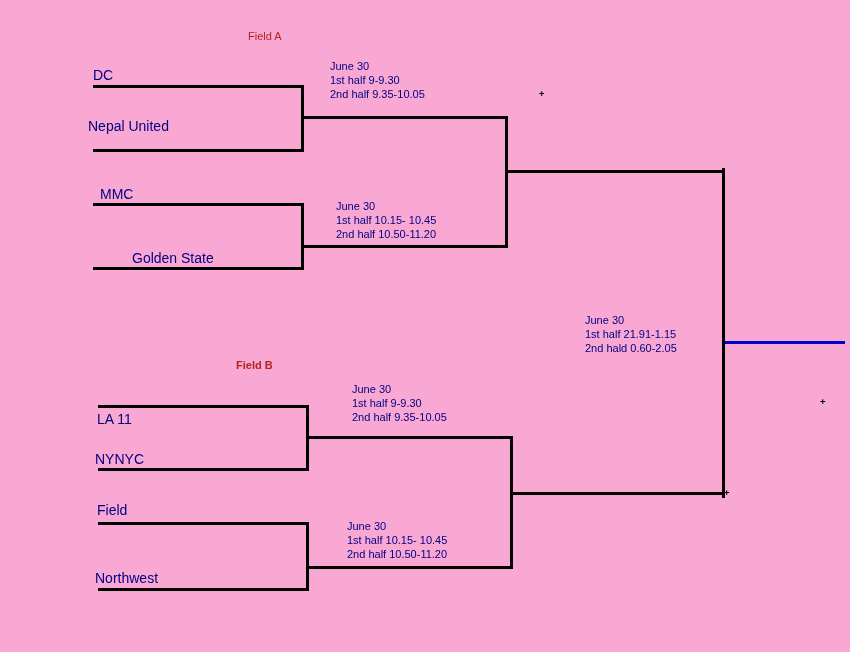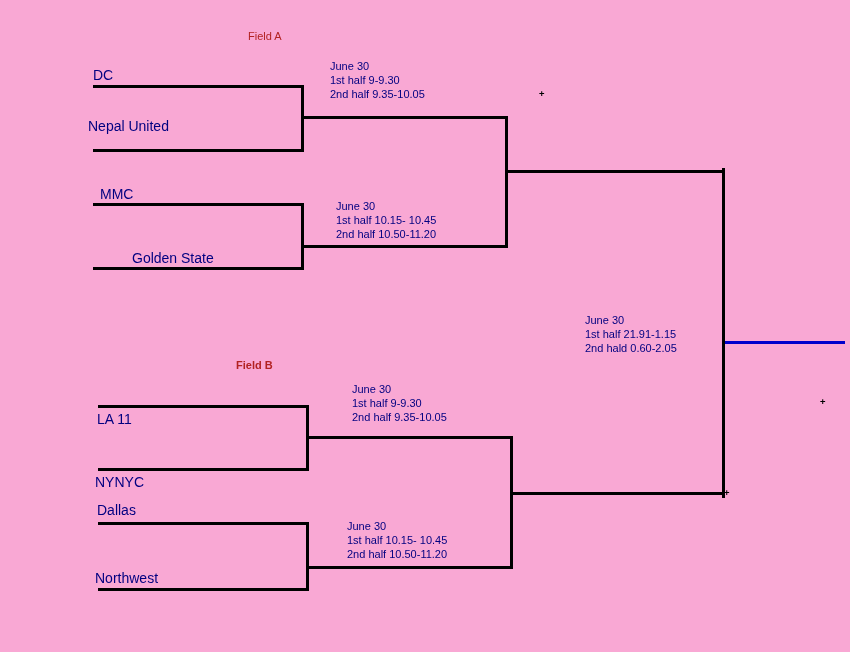--- a/index.html
+++ b/index.html
@@ -49,22 +49,22 @@
 
   <div class="field-label" style="left:248px; top:30px;">Field A</div>
   <div class="field-label" style="left:236px; top:359px;font-weight:bold;">Field B</div>
 
   <div class="team" style="left:93px; top:67px;">DC</div>
   <div class="team" style="left:88px; top:118px;">Nepal United</div>
   <div class="team" style="left:100px; top:186px;">MMC</div>
   <div class="team" style="left:88px; top:250px;margin-left:44px;">Golden State</div>
 
   <div class="team" style="left:97px; top:387px;margin-top:24px;">LA 11</div>
-  <div class="team" style="left:95px; top:474px;">NYNYC</div>
-  <div class="team" style="left:97px; top:502px;">Dallas</div>
+  <div class="team" style="left:95px; top:451px;">NYNYC</div>
+  <div class="team" style="left:97px; top:502px;">Field</div>
   <div class="team" style="left:95px; top:570px;">Northwest</div>
 
   <div class="sched" style="left:330px; top:59px;">
     <div>June 30</div>
     <div>1st half 9-9.30</div>
     <div>2nd half 9.35-10.05</div>
   </div>
   <div class="sched" style="left:336px; top:199px;">
     <div>June 30</div>
     <div>1st half 10.15- 10.45</div>

